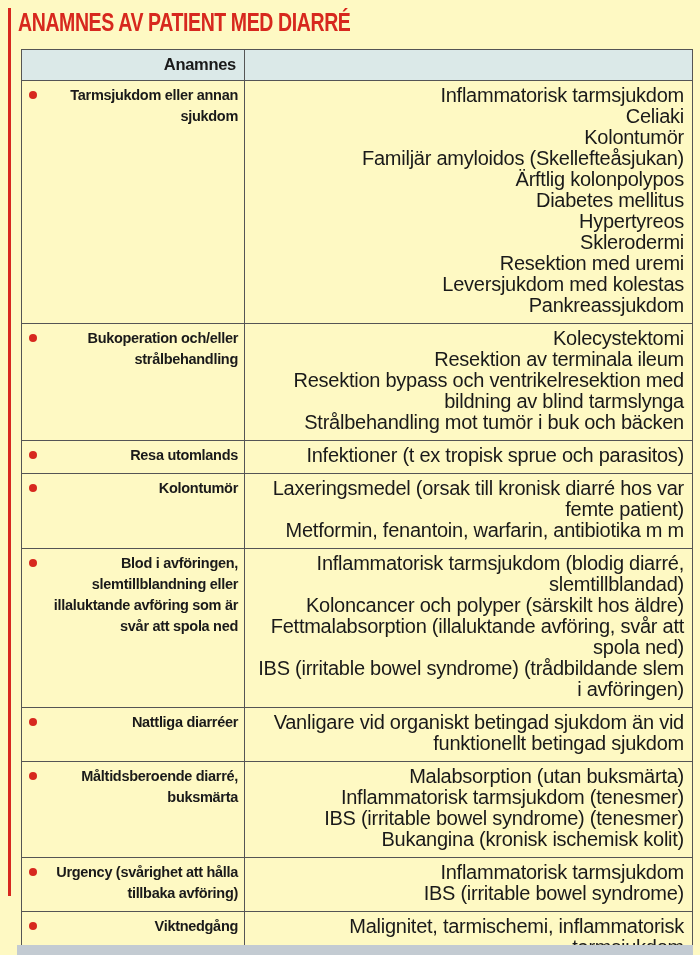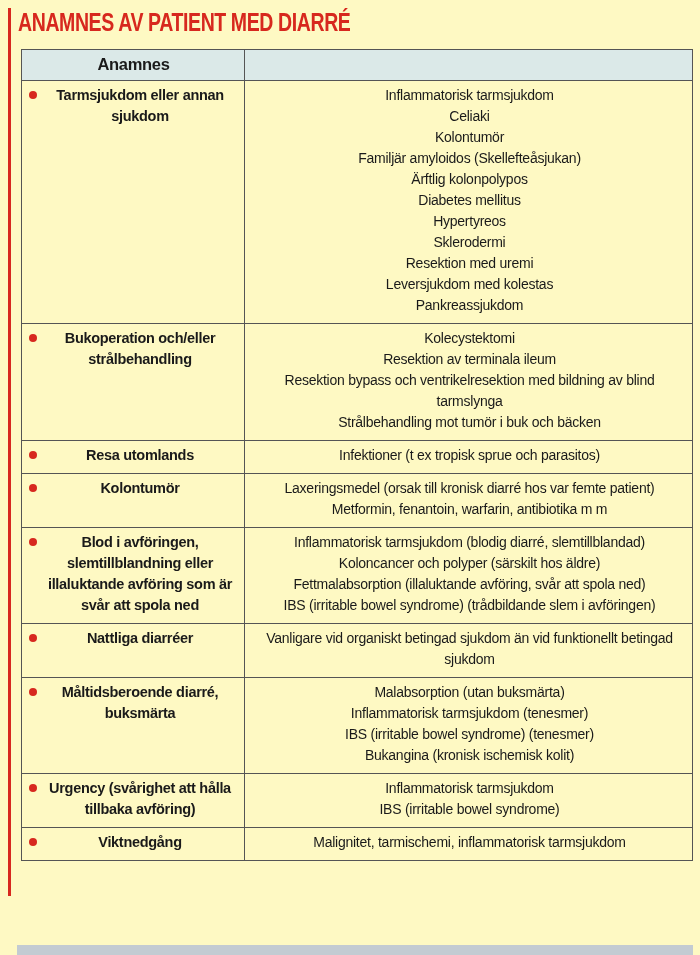--- a/index.html
+++ b/index.html
@@ -36,21 +36,21 @@
   table.anamnes{
     position:absolute;left:21px;top:49px;
     width:671px;
     border-collapse:collapse;
     table-layout:fixed;
   }
   table.anamnes th,
   table.anamnes td{
     border:1px solid var(--border);
     vertical-align:top;
-    text-align:center;
+    text-align:right;
   }
   col.c1{width:223px;}
   col.c2{width:448px;}
   th.header-cell{
     background:var(--header-bg);
     font-size:16.5px;font-weight:bold;
     letter-spacing:-0.3px;
     padding:5px 8px 6px 9px;
     height:30px;
   }
@@ -62,21 +62,21 @@
     letter-spacing:-0.3px;
     padding:4px 6px 7px 20px;
     margin-top:11px;
   }
   td.category-cell .bullet{
     position:absolute;left:7px;top:10px;
     width:8px;height:8px;border-radius:50%;
     background:var(--accent);
   }
   td.findings-cell{
-    font-size:14px;
+    font-size:20px;
     line-height:21px;
     letter-spacing:-0.25px;
     padding:4px 8px 7px 10px;
   }
   .finding{min-height:21px;}
   .bottom-bar{
     position:absolute;left:17px;bottom:0;
     width:676px;height:10px;
     background:var(--bar);
   }

